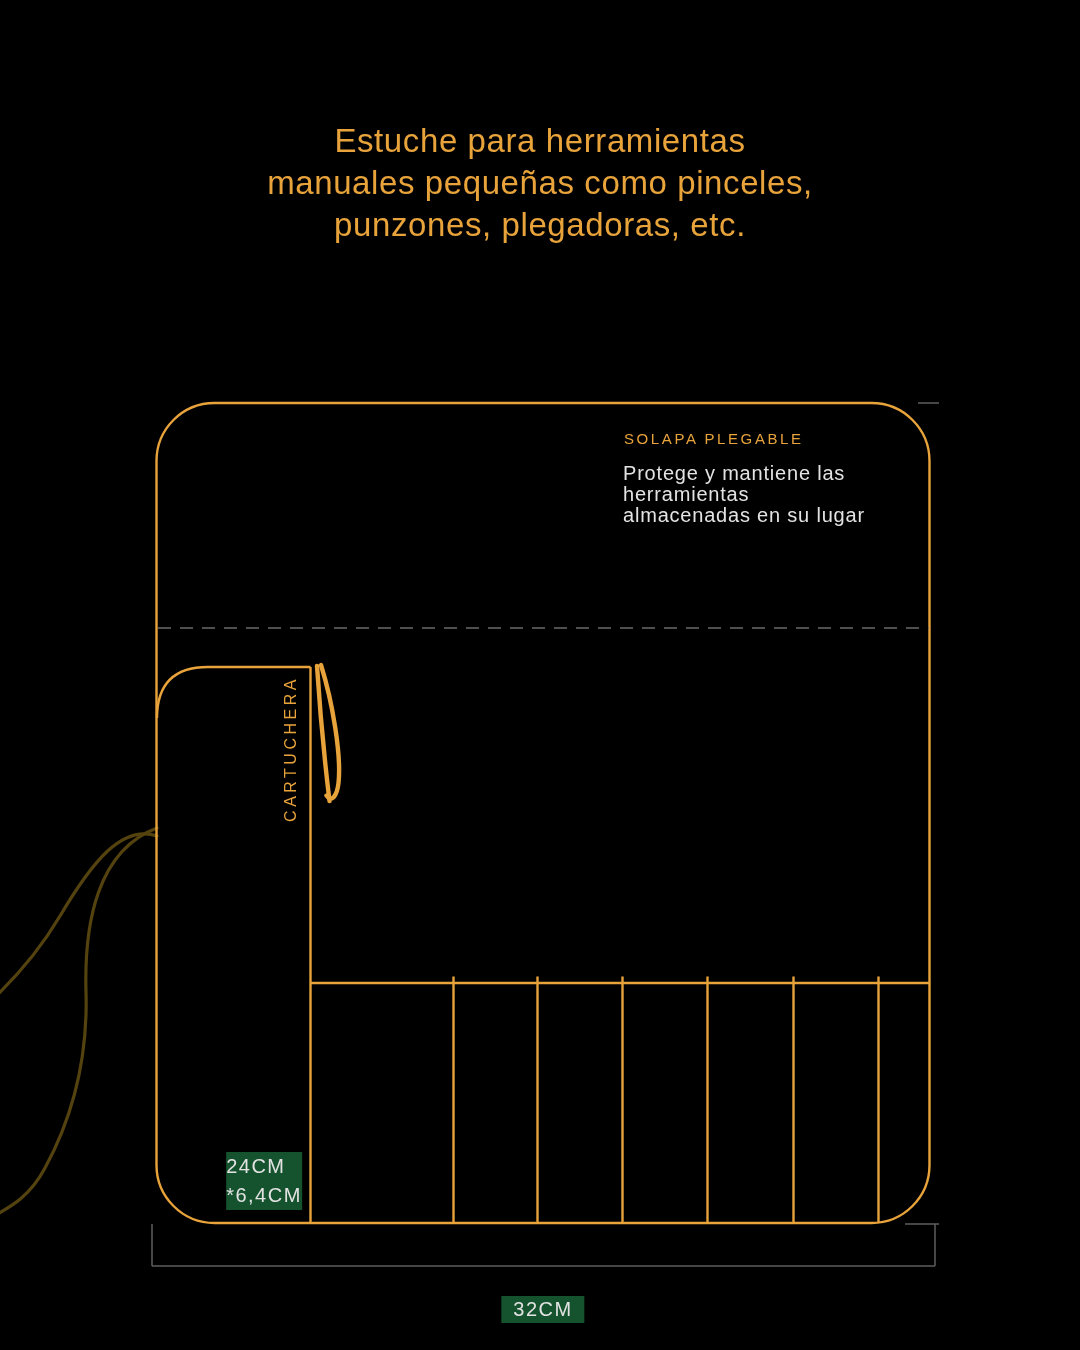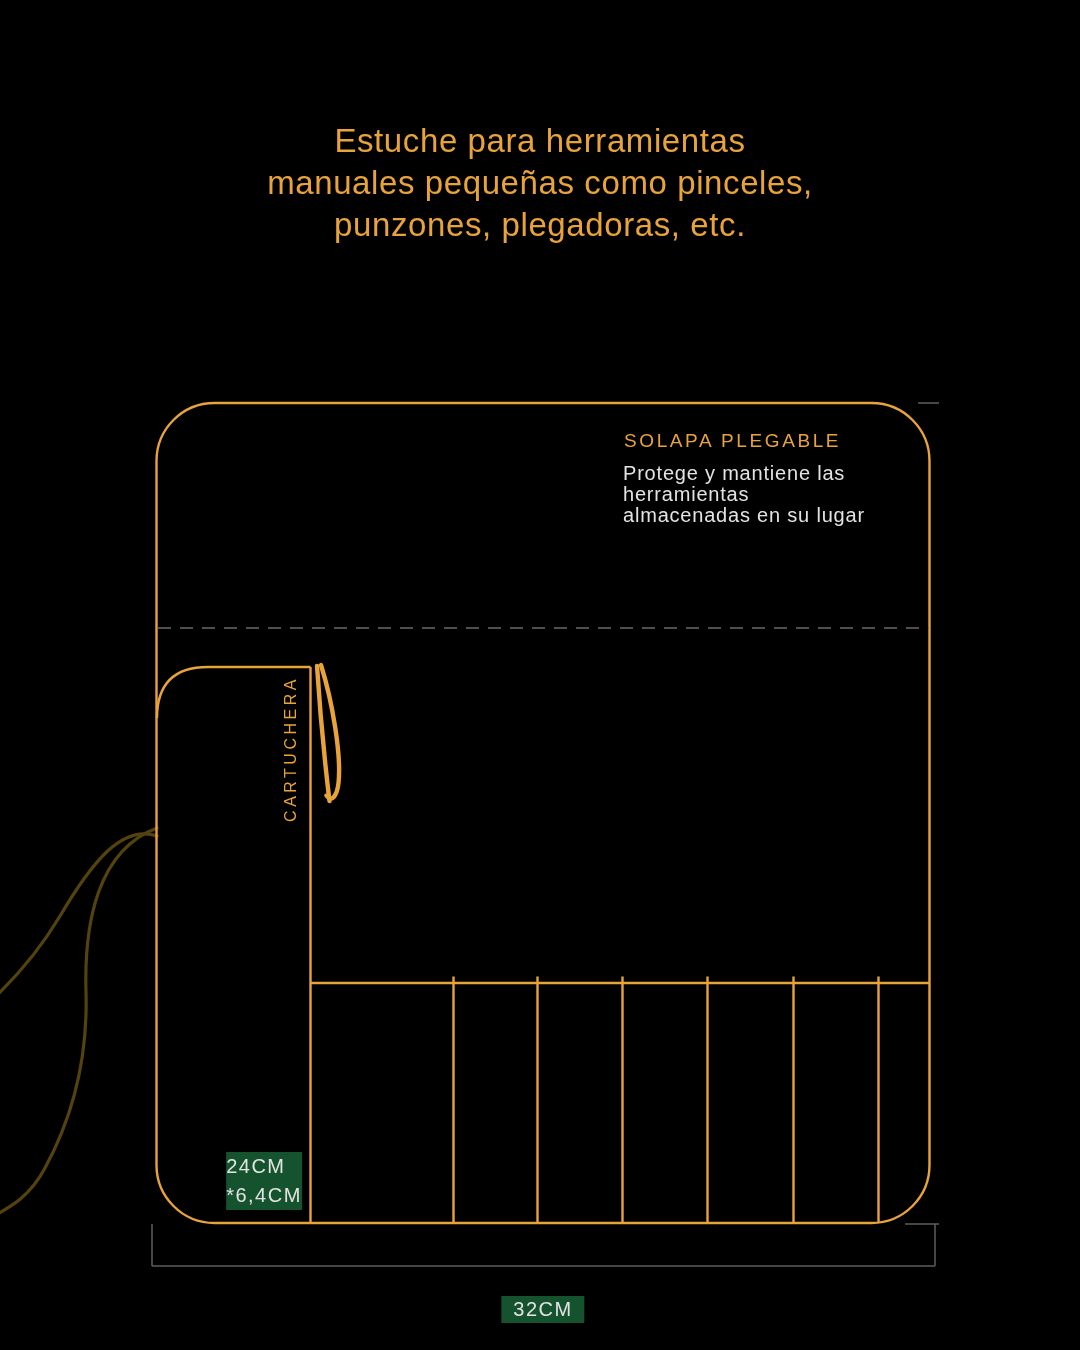--- a/index.html
+++ b/index.html
@@ -16,21 +16,21 @@
     text-align:center;
     color:#E8A33B;
     font-size:33px;
     line-height:42px;
     font-weight:300;
     letter-spacing:0.6px;
   }
   .flap-label{
     top:430px;left:624px;
     color:#E8A33B;
-    font-size:19px;
+    font-size:15px;
     letter-spacing:2.6px;
     font-weight:400;
   }
   .flap-desc{
     top:463px;left:623px;
     color:#E3E3E3;
     font-size:20px;
     line-height:21px;
     letter-spacing:0.8px;
     white-space:pre-line;

